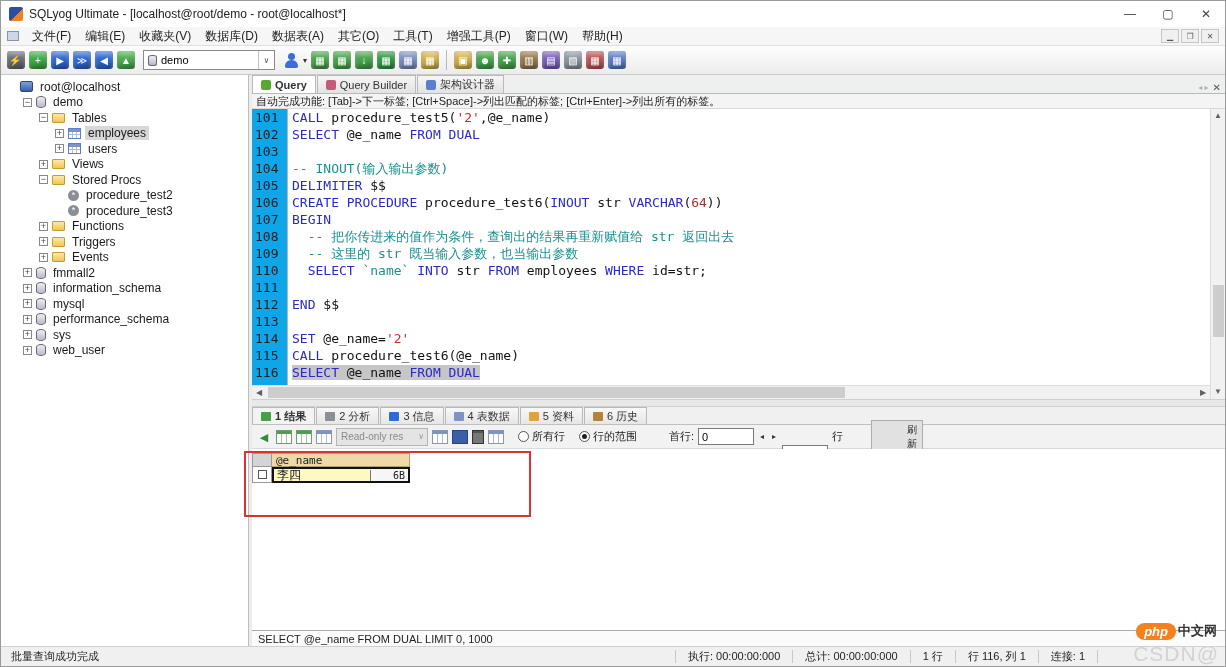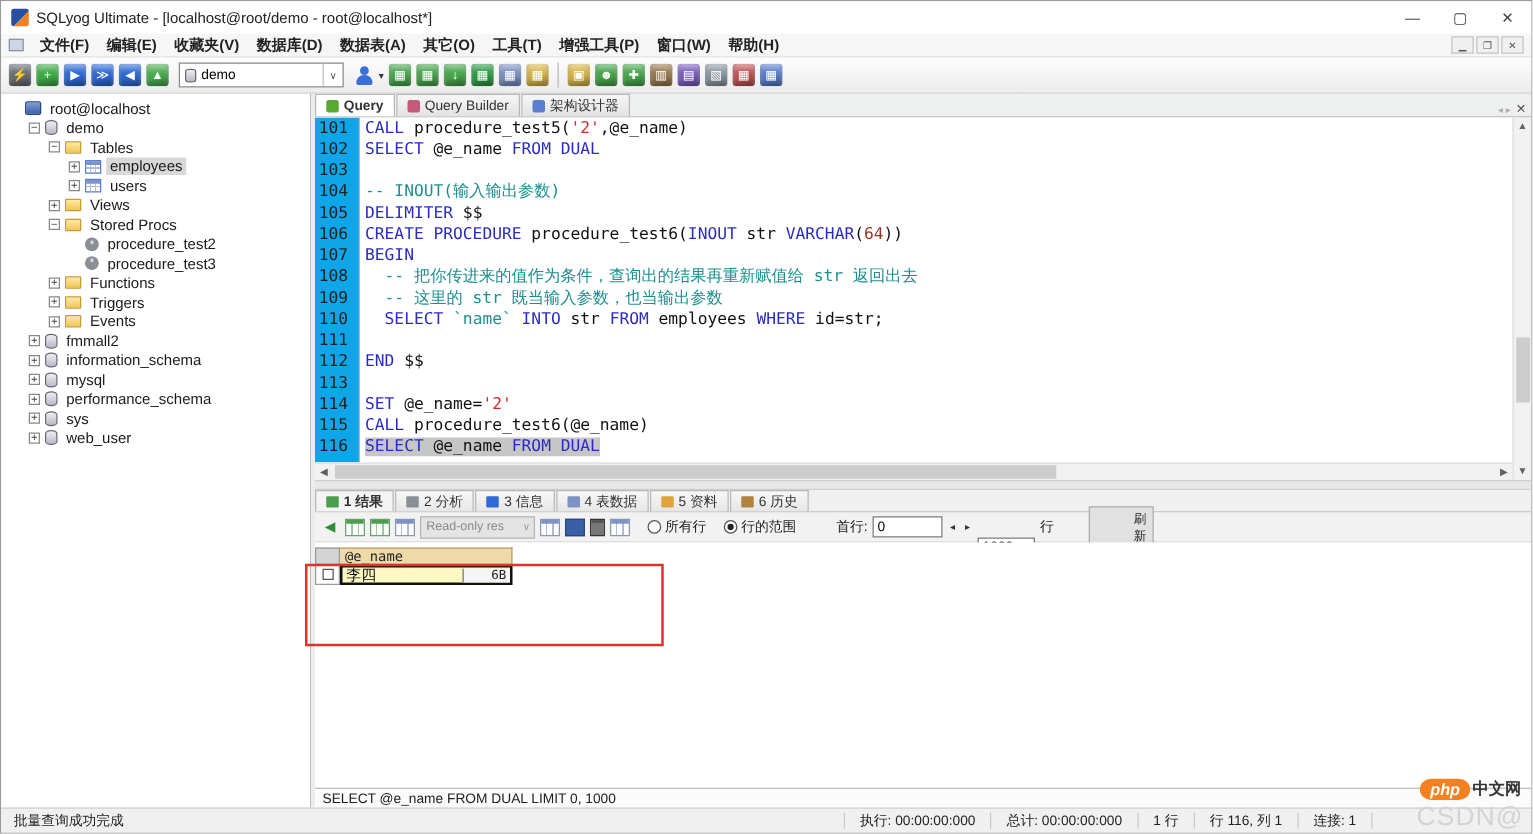--- a/index.html
+++ b/index.html
@@ -210,21 +210,21 @@
     <div class="title-text">SQLyog Ultimate - [localhost@root/demo - root@localhost*]</div>
     <div class="win-controls">
       <div class="win-btn">—</div>
       <div class="win-btn">▢</div>
       <div class="win-btn">✕</div>
     </div>
   </div>
 
   <div class="menubar">
     <div class="menu-doc-icon"></div>
-    <div id="menu-items" style="display:flex;height:100%;font-weight:bold;">
+    <div id="menu-items" style="display:flex;height:100%;">
         <span class="menu-item">文件(F)</span>
         <span class="menu-item">编辑(E)</span>
         <span class="menu-item">收藏夹(V)</span>
         <span class="menu-item">数据库(D)</span>
         <span class="menu-item">数据表(A)</span>
         <span class="menu-item">其它(O)</span>
         <span class="menu-item">工具(T)</span>
         <span class="menu-item">增强工具(P)</span>
         <span class="menu-item">窗口(W)</span>
         <span class="menu-item">帮助(H)</span>
@@ -386,20 +386,21 @@
               <span class="qtab-ico" style="background: rgb(91, 127, 208);"></span>
               <span>架构设计器</span>
             </div>
           </div>
         <div class="qtab-right">
           <span class="qtab-nav">◂ ▸</span>
           <span class="qtab-close">✕</span>
         </div>
       </div>
 
+      <div class="hintbar">自动完成功能: [Tab]-&gt;下一标签; [Ctrl+Space]-&gt;列出匹配的标签; [Ctrl+Enter]-&gt;列出所有的标签。</div>
 
       <div class="editor-zone">
         <div class="editor-left">
           <div class="editor-body">
             <div class="gutter" id="gutter">
                 <div>101</div>
                 <div>102</div>
                 <div>103</div>
                 <div>104</div>
                 <div>105</div>

